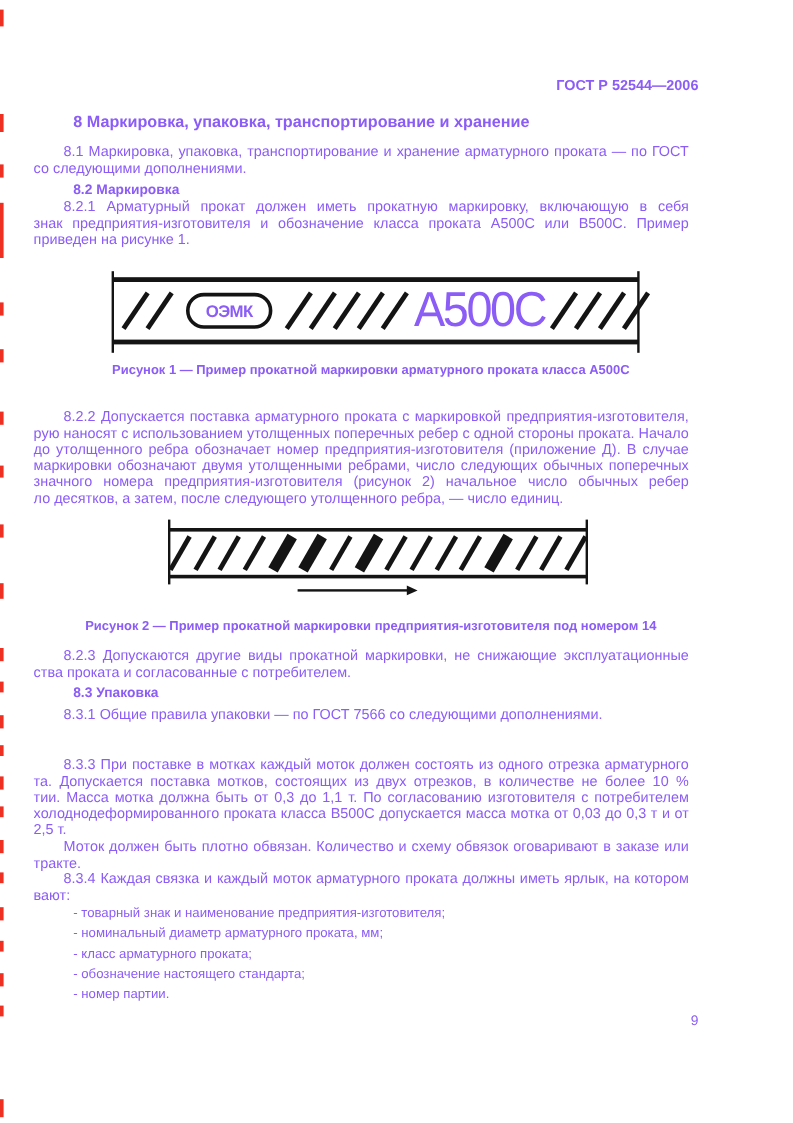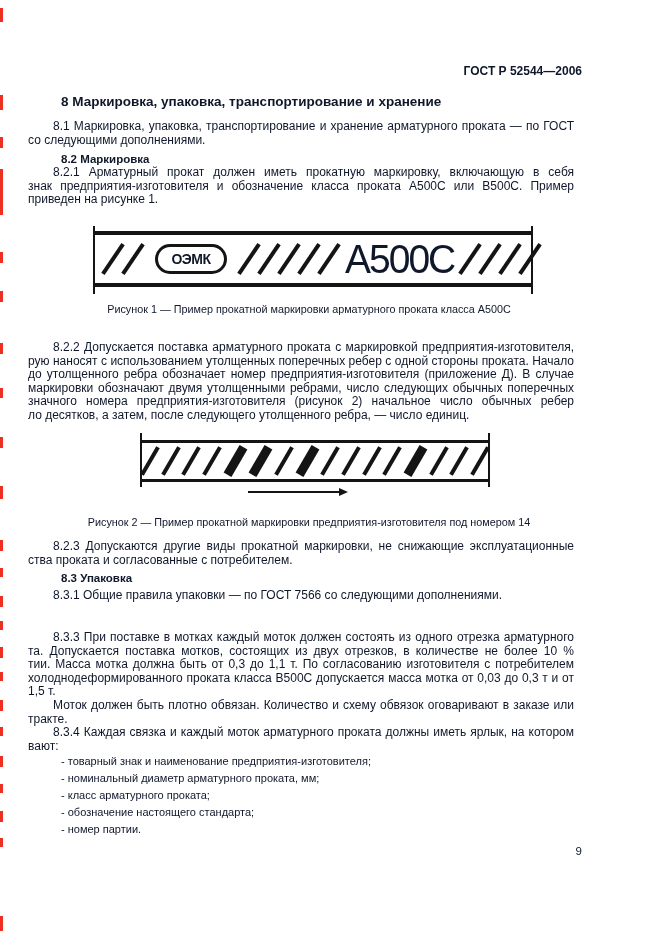--- a/index.html
+++ b/index.html
@@ -1,33 +1,33 @@
 <!DOCTYPE html>
 <html><head>
 <meta charset="utf-8">
 <style>
   html,body{margin:0;padding:0;background:#888;}
   .page{position:relative;width:661px;height:936px;background:#ffffff;overflow:hidden;
-        font-family:"Liberation Sans","DejaVu Sans",sans-serif;color:#0f172a;}
+        font-family:"Liberation Sans","DejaVu Sans",sans-serif;color:#8b5cf6;}
   .abs{position:absolute;}
   
   .hdr{left:36px;top:64px;width:546px;text-align:right;font-weight:bold;font-size:12px;}
   
   .h1{left:36px;top:94px;width:546px;padding-left:25px;box-sizing:border-box;
       font-weight:bold;font-size:13.5px;}
   .shead{left:36px;width:546px;padding-left:25px;box-sizing:border-box;font-weight:bold;font-size:11.5px;}
   
   .para{left:28px;width:546px;font-size:12px;line-height:13.6px;}
   .para .ln{height:13.6px;overflow:hidden;text-align:justify;text-align-last:justify;}
   .para .ln.first{padding-left:25px;}
   .para .ln.last{text-align:justify;text-align-last:left;}
   .list{left:36px;width:546px;font-size:11px;}
   .list .ln{height:17px;overflow:hidden;padding-left:25px;text-align:left;text-align-last:left;}
   
-  .cap{left:36px;width:546px;text-align:center;font-size:10.8px;line-height:13px;}
+  .cap{left:36px;width:546px;text-align:center;font-size:10.8px;line-height:13px;font-weight:bold;}
   
   .fig1{left:93px;top:226px;width:440px;height:68px;}
   .bar{position:absolute;background:#141414;}
   .f1-top{left:1px;top:5px;width:438px;height:4px;}
   .f1-bot{left:1px;top:57px;width:438px;height:4px;}
   .tickL{left:0;top:0;width:2px;height:100%;}
   .tickR{right:0;top:0;width:2px;height:100%;}
   .f1row{position:absolute;left:10px;top:9px;height:48px;display:flex;align-items:center;}
   .sgroup{display:flex;align-items:center;}
   .slash{width:4px;height:36px;background:#141414;transform:rotate(34deg);margin:0 8px;}
@@ -158,21 +158,21 @@
   <div class="abs shead" style="top:572px;">8.3 Упаковка</div>
 
   <div class="abs para" style="top:589px;">
       <div class="ln first last">8.3.1  Общие правила упаковки — по ГОСТ 7566 со следующими дополнениями.</div>
     </div>
   <div class="abs para" style="top:631px;">
       <div class="ln first">8.3.3  При поставке в мотках каждый моток должен состоять из одного отрезка арматурного прока-</div>
       <div class="ln">та. Допускается поставка мотков, состоящих из двух отрезков, в количестве не более 10 % массы пар-</div>
       <div class="ln">тии. Масса мотка должна быть от 0,3 до 1,1 т. По согласованию изготовителя с потребителем для</div>
       <div class="ln">холоднодеформированного проката класса В500С допускается масса мотка от 0,03 до 0,3 т и от 1,5 до</div>
-      <div class="ln last">1,5 т.</div>
+      <div class="ln last">2,5 т.</div>
     </div>
   <div class="abs para" style="top:699px;">
       <div class="ln first">Моток должен быть плотно обвязан. Количество и схему обвязок оговаривают в заказе или кон-</div>
       <div class="ln last">тракте.</div>
     </div>
   <div class="abs para" style="top:726px;">
       <div class="ln first">8.3.4  Каждая связка и каждый моток арматурного проката должны иметь ярлык, на котором указы-</div>
       <div class="ln last">вают:</div>
     </div>
 

